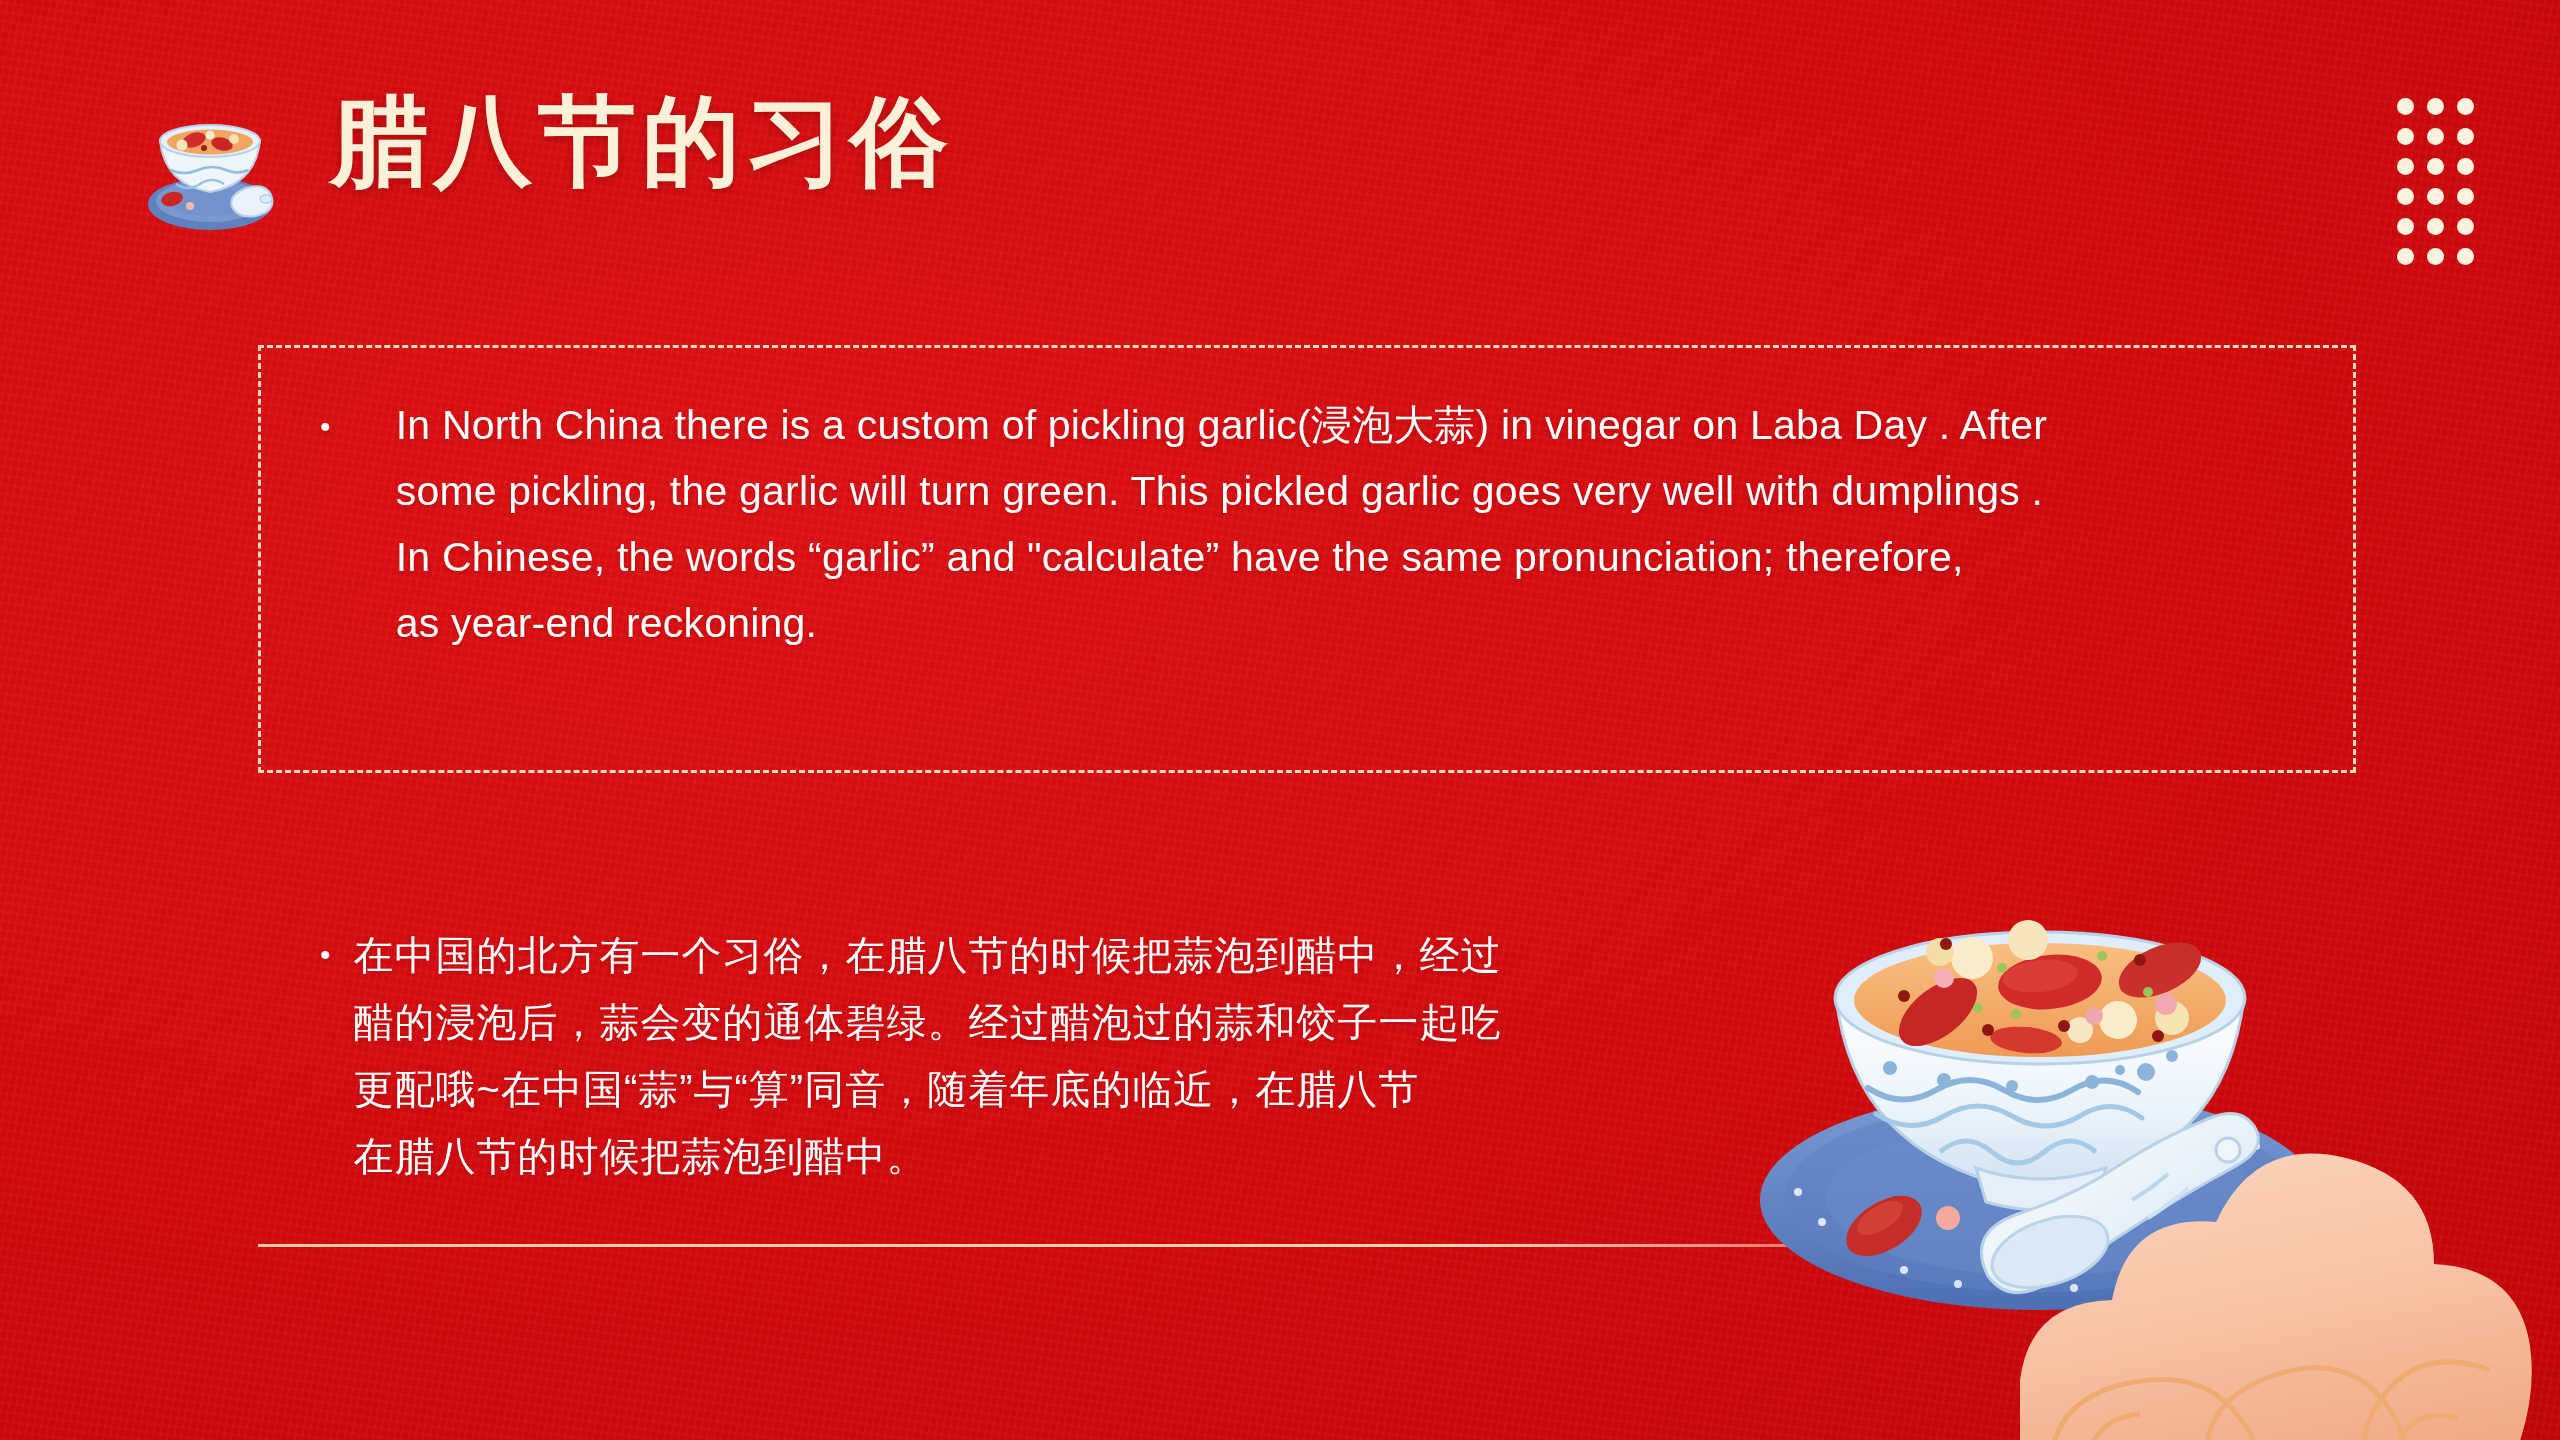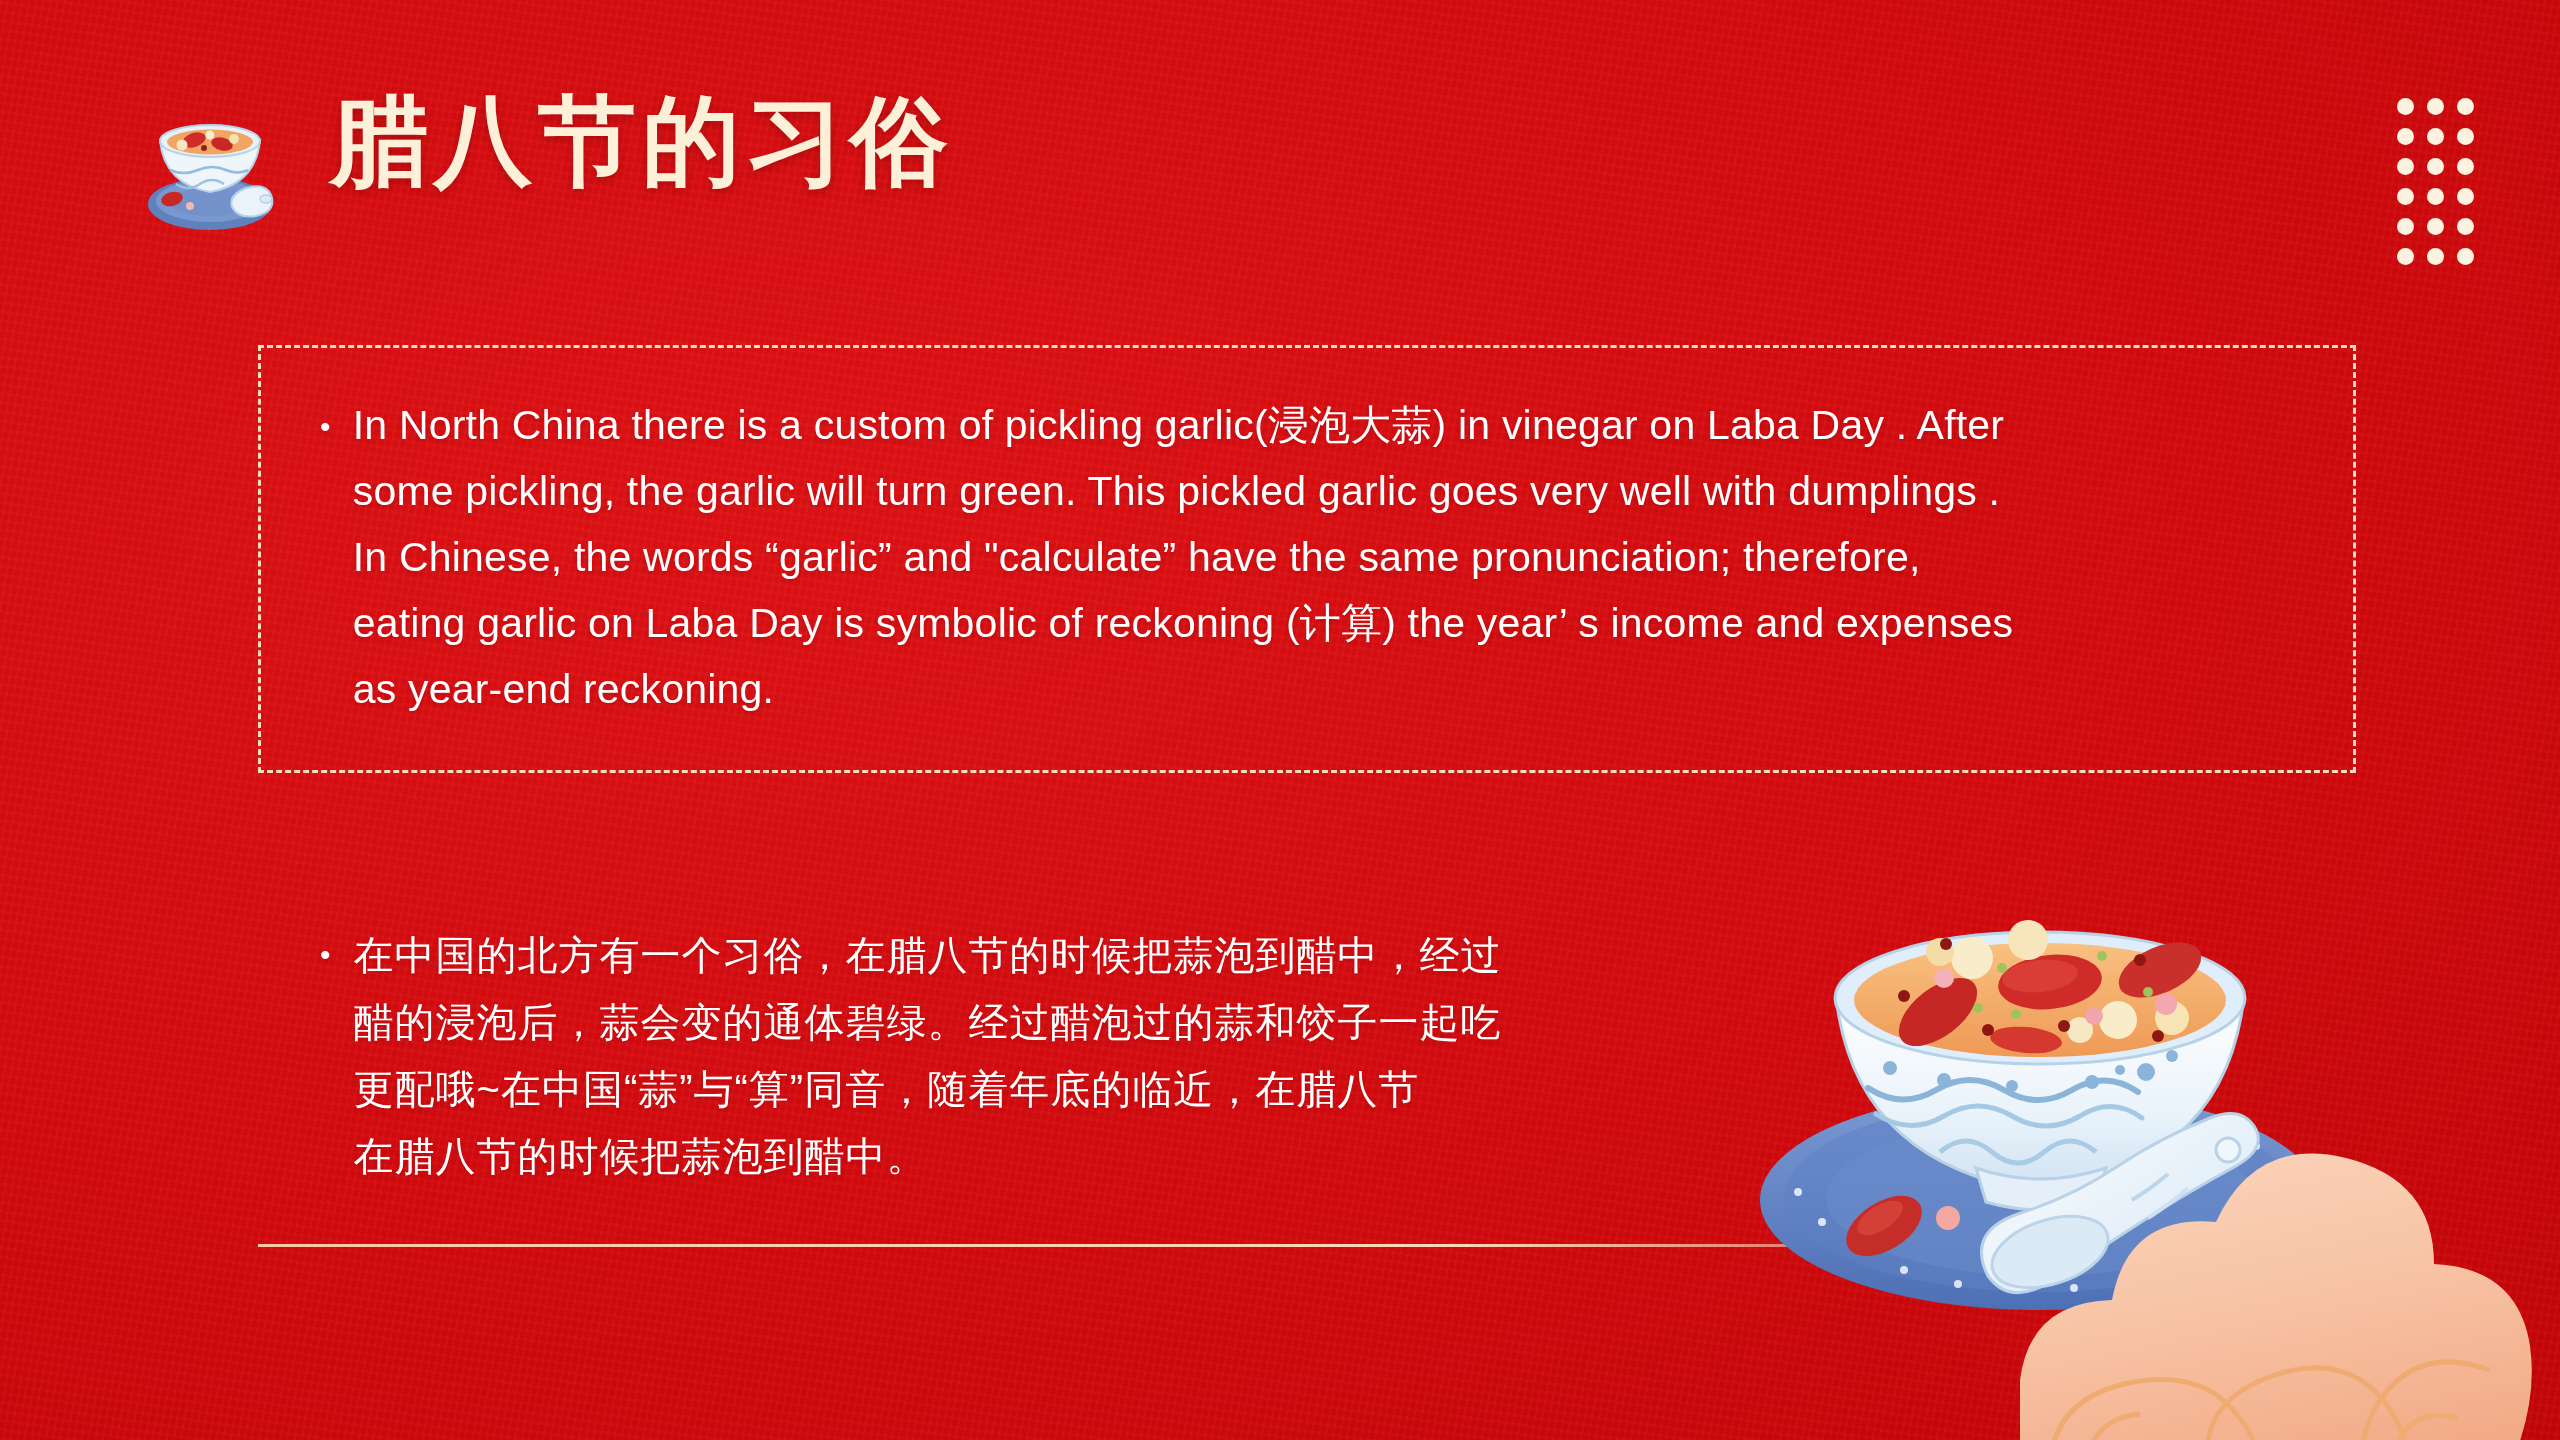--- a/index.html
+++ b/index.html
@@ -43,21 +43,21 @@
     color:#ffffff;font-size:34px;line-height:1;
     flex:0 0 auto;margin-right:22px;margin-top:22px;
   }
   #en-text{
     position:absolute;left:320px;top:392px;width:2000px;
     color:#ffffff;font-size:41px;line-height:66px;
     letter-spacing:.2px;
     text-shadow:0 2px 5px rgba(120,0,0,.30);
   }
   #en-text .bullet-dot{margin-top:20px;font-size:30px;}
-  #en-text .body{flex:1 1 auto;}
+  #en-text .body{flex:1 1 auto;margin-left:43px;}
 
   
   #cn-text{
     position:absolute;left:320px;top:922px;width:1400px;
     color:#ffffff;font-size:40px;line-height:67px;letter-spacing:1px;
     text-shadow:0 2px 5px rgba(120,0,0,.30);
   }
   #cn-text .bullet-dot{margin-top:18px;font-size:30px;}
   #cn-text .body{flex:1 1 auto;}
 
@@ -127,21 +127,20 @@
 
   <div id="dashed-box"></div>
 
   <div id="en-text">
     <div class="bullet-row">
       <span class="bullet-dot">•</span>
       <div class="body">
         <div>In North China there is a custom of pickling garlic(浸泡大蒜) in vinegar on Laba Day . After</div>
         <div>some pickling, the garlic will turn green. This pickled garlic goes very well with dumplings .</div>
         <div>In Chinese, the words  “garlic”  and "calculate”  have the same pronunciation; therefore,</div>
-        <div>eating garlic on Laba Day is symbolic of reckoning (计算) the year’  s income and expenses</div>
         <div>as year-end reckoning.</div>
       </div>
     </div>
   </div>
 
   <div id="cn-text">
     <div class="bullet-row">
       <span class="bullet-dot">•</span>
       <div class="body">
         <div>在中国的北方有一个习俗，在腊八节的时候把蒜泡到醋中，经过</div>

